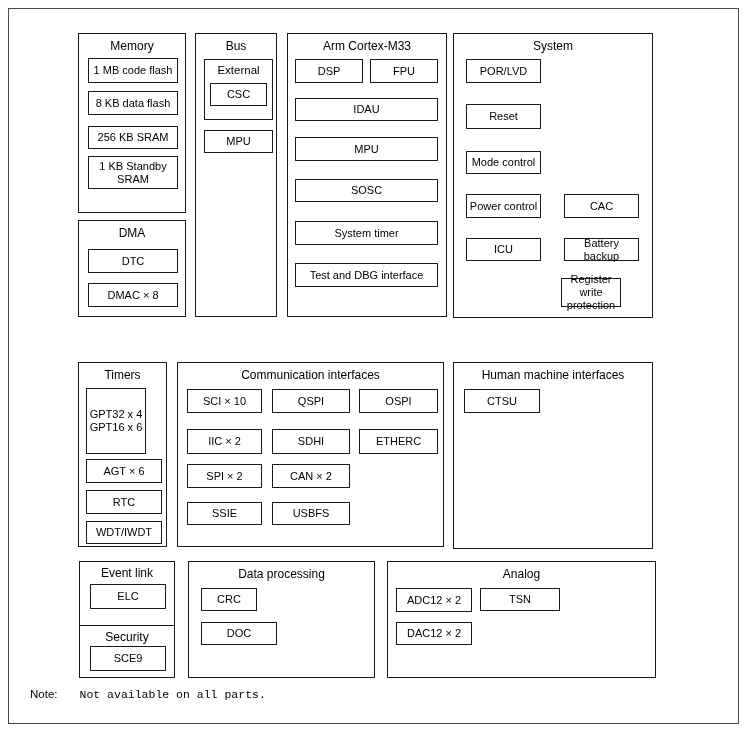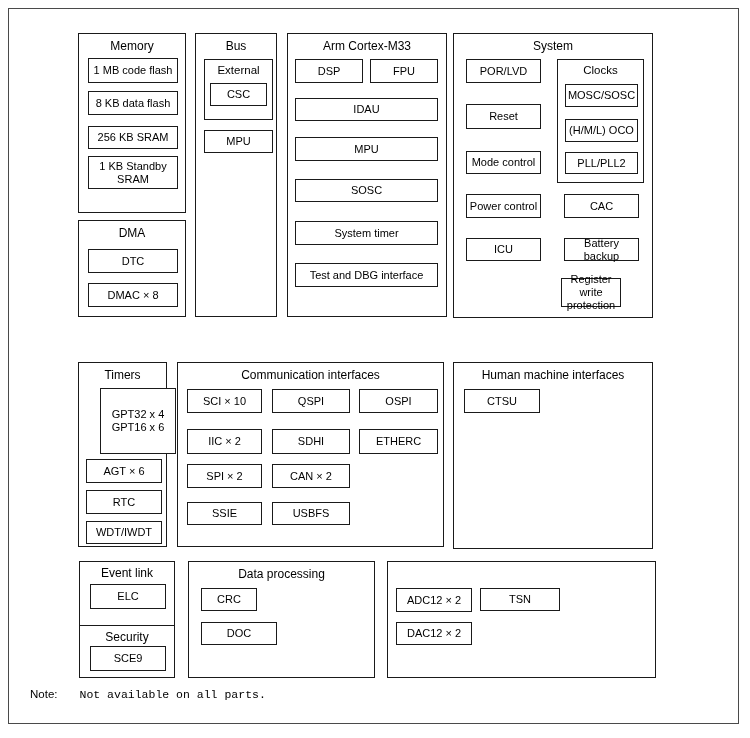--- a/index.html
+++ b/index.html
@@ -80,34 +80,28 @@
     <div class="box" style="left:7px;top:229px;width:143px;height:24px">Test and DBG interface</div>
   </div>
 
   <div class="blk" style="left:453px;top:33px;width:200px;height:285px">
     <div class="blk-title">System</div>
     <div class="box" style="left:12px;top:25px;width:75px;height:24px">POR/LVD</div>
     <div class="box" style="left:12px;top:70px;width:75px;height:25px">Reset</div>
     <div class="box" style="left:12px;top:117px;width:75px;height:23px">Mode control</div>
     <div class="box" style="left:12px;top:160px;width:75px;height:24px">Power control</div>
     <div class="box" style="left:12px;top:204px;width:75px;height:23px">ICU</div>
-    <div class="subblk" style="left:103px;top:25px;width:87px;height:124px">
-      <div class="sub-title">Clocks</div>
-      <div class="box" style="left:7px;top:24px;width:73px;height:23px">MOSC/SOSC</div>
-      <div class="box" style="left:7px;top:59px;width:73px;height:23px">(H/M/L) OCO</div>
-      <div class="box" style="left:7px;top:92px;width:73px;height:22px">PLL/PLL2</div>
-    </div>
     <div class="box" style="left:110px;top:160px;width:75px;height:24px">CAC</div>
     <div class="box" style="left:110px;top:204px;width:75px;height:23px">Battery backup</div>
     <div class="box" style="left:107px;top:244px;width:60px;height:29px">Register write protection</div>
   </div>
 
   <div class="blk" style="left:78px;top:362px;width:89px;height:185px">
     <div class="blk-title">Timers</div>
-    <div class="box two-line" style="left:21px;top:25px;width:76px;height:66px">
+    <div class="box two-line" style="left:7px;top:25px;width:60px;height:66px">
       <div>
         <span>GPT32 x 4</span>
         <span>GPT16 x 6</span>
       </div>
     </div>
     <div class="box" style="left:7px;top:96px;width:76px;height:24px">AGT × 6</div>
     <div class="box" style="left:7px;top:127px;width:76px;height:24px">RTC</div>
     <div class="box" style="left:7px;top:158px;width:76px;height:23px">WDT/IWDT</div>
   </div>
 
@@ -140,20 +134,21 @@
     <div class="box" style="left:10px;top:20px;width:76px;height:25px">SCE9</div>
   </div>
 
   <div class="blk" style="left:188px;top:561px;width:187px;height:117px">
     <div class="blk-title">Data processing</div>
     <div class="box" style="left:12px;top:26px;width:56px;height:23px">CRC</div>
     <div class="box" style="left:12px;top:60px;width:76px;height:23px">DOC</div>
   </div>
 
   <div class="blk" style="left:387px;top:561px;width:269px;height:117px">
+    <div class="blk-title">Analog</div>
     <div class="box" style="left:8px;top:26px;width:76px;height:24px">ADC12 × 2</div>
     <div class="box" style="left:92px;top:26px;width:80px;height:23px">TSN</div>
     <div class="box" style="left:8px;top:60px;width:76px;height:23px">DAC12 × 2</div>
   </div>
 
   <div class="note">
     <span>Note:</span><span class="note-text">Not available on all parts.</span>
   </div>
 </div>
 

